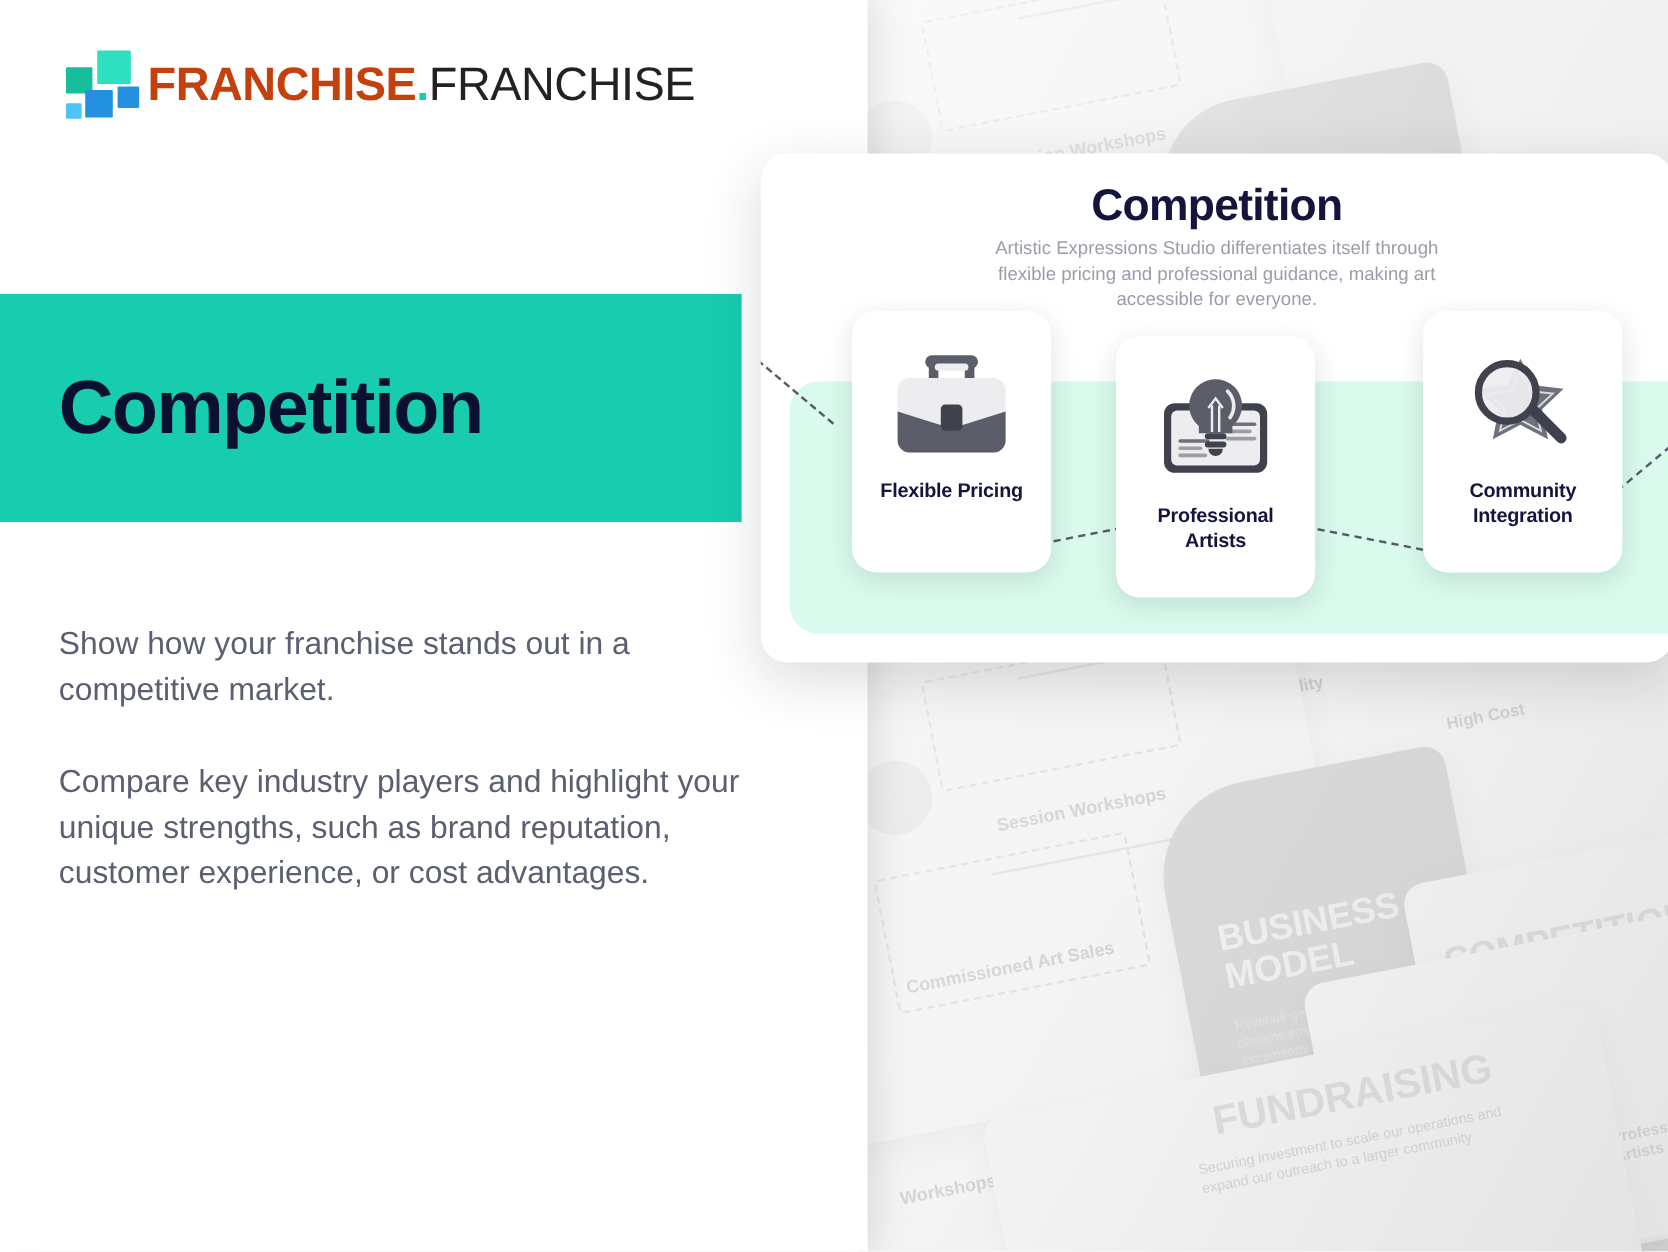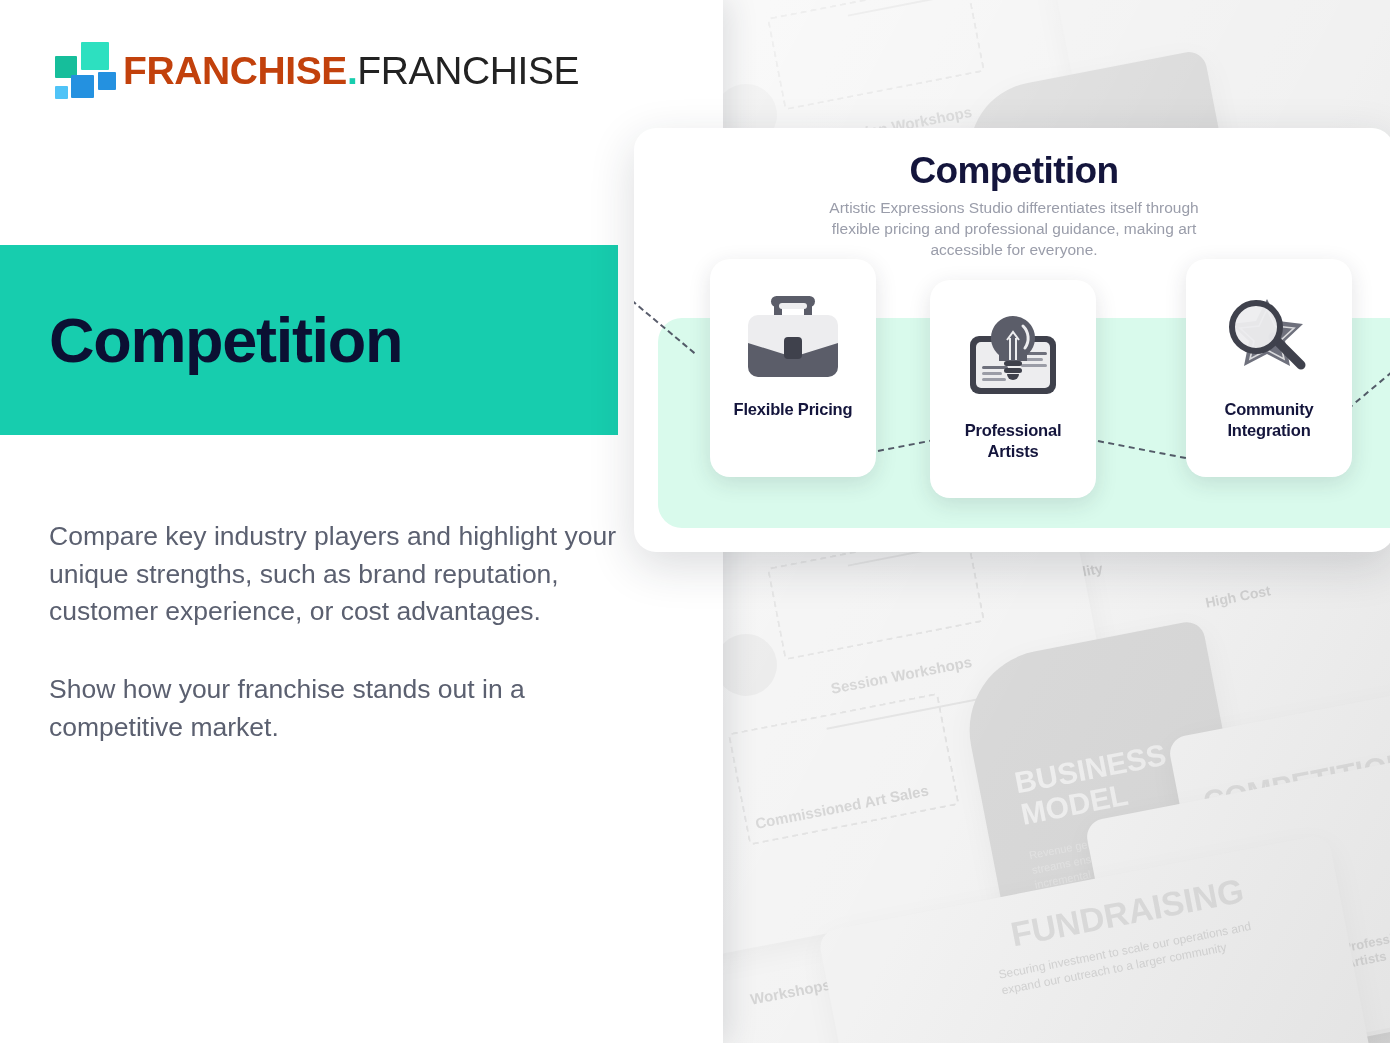--- a/index.html
+++ b/index.html
@@ -202,22 +202,22 @@
       <i class="lm1"></i>
         <i class="lm2"></i>
         <i class="lm3"></i>
         <i class="lm4"></i>
         <i class="lm5"></i>
     </span>
     <span class="logo-text"><span class="b">FRANCHISE</span><span class="dot">.</span><span class="l">FRANCHISE</span></span>
   </div>
 
   <div class="body-copy">
+    <p>Show how your franchise stands out in a competitive market.</p>
     <p>Compare key industry players and highlight your unique strengths, such as brand reputation, customer experience, or cost advantages.</p>
-    <p>Show how your franchise stands out in a competitive market.</p>
   </div>
 </div>
 
 <div class="teal-banner">
   <span class="teal-title">Competition</span>
 </div>
 
 <div class="fg-card">
 
   <div class="fg-title">Competition</div>

